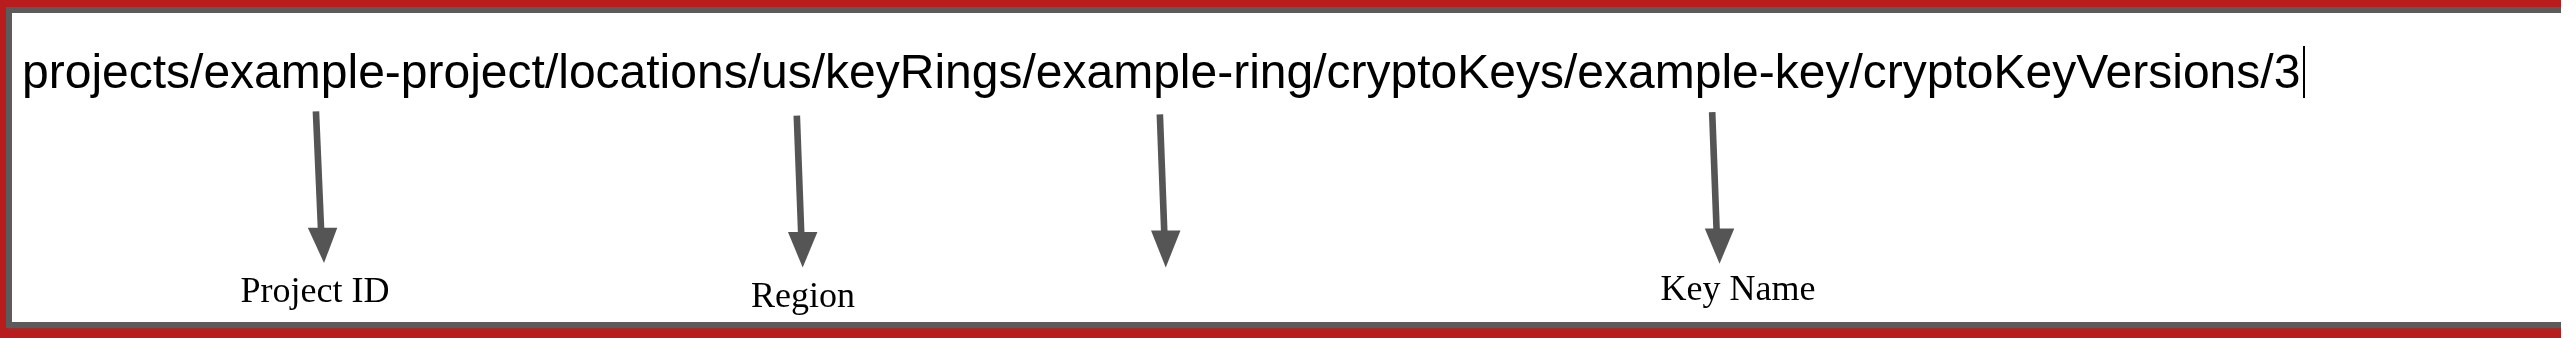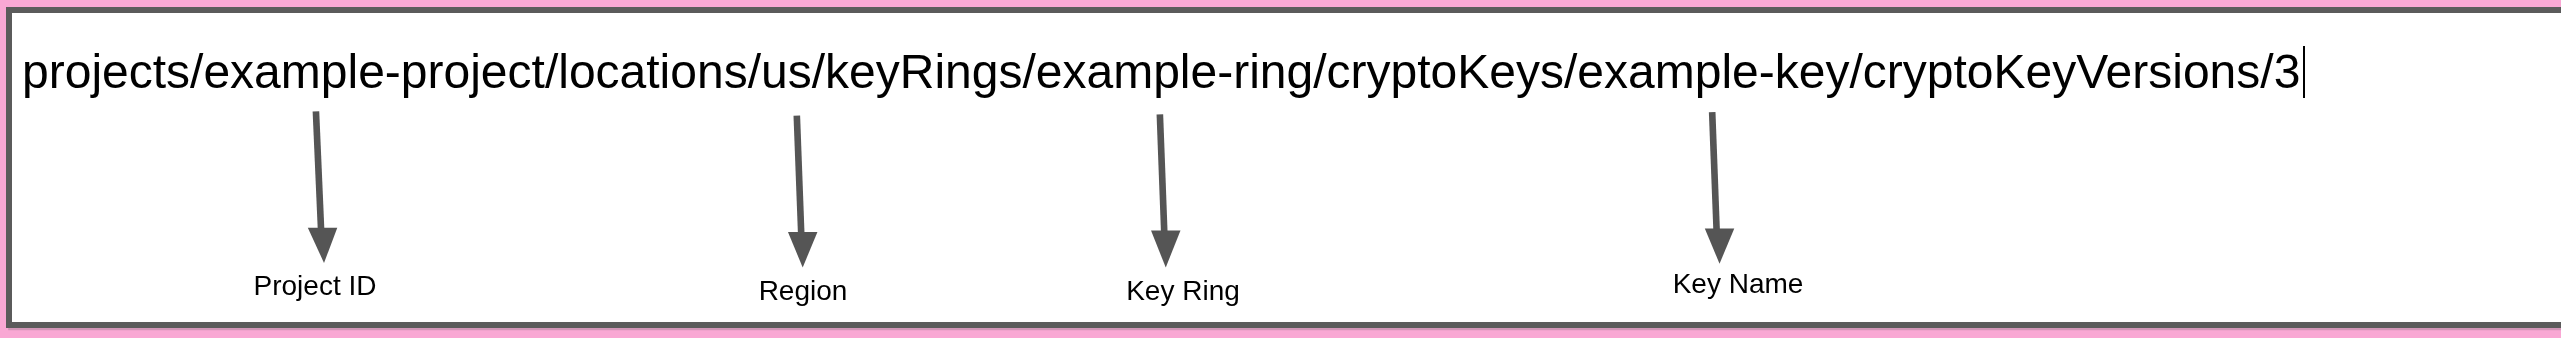--- a/index.html
+++ b/index.html
@@ -4,21 +4,21 @@
 <style>
   html, body {
     margin: 0;
     padding: 0;
     background: #ffffff;
   }
   .canvas {
     position: relative;
     width: 2561px;
     height: 339px;
-    background: #f9a8d4;
+    background: #b91c1c;
     font-family: "Liberation Sans", sans-serif;
     overflow: hidden;
   }
   .frame {
     position: absolute;
     left: 5.9px;
     top: 7.4px;
     width: 2564px;
     height: 321px;
     box-sizing: border-box;
@@ -49,24 +49,25 @@
     left: 0;
     top: 0;
     width: 2576px;
     height: 339px;
     color: var(--arrow-color, #555555);
     pointer-events: none;
   }
   .anno-label {
     position: absolute;
     transform: translateX(-50%);
-    font-size: 28px;
+    font-size: 36px;
     line-height: 1;
     color: var(--text-color, #000000);
     white-space: nowrap;
+    font-family: Liberation Serif, serif;
   }
   .anno-label.project-id { left: 315px;  top: 272px; }
   .anno-label.region     { left: 803px; top: 277px; text-align: right; }
   .anno-label.key-ring   { left: 1183px; top: 277px; }
   .anno-label.key-name   { left: 1725px; top: 270px; margin-left: 13px; }
 </style>
 </head>
 <body>
 
 <div class="canvas">
@@ -93,18 +94,17 @@
     <g stroke="currentColor" fill="currentColor">
       <line x1="2325" y1="152" x2="2331" y2="312" stroke-width="9"></line>
       <polygon points="2315,310 2355,310 2335,358" stroke="none"></polygon>
     </g>
   </svg>
 
   <div class="anno-label project-id">Project ID</div>
 
   <div class="anno-label region">Region</div>
 
-  <div class="anno-label key-ring">Key Ring</div>
 
   <div class="anno-label key-name">Key Name</div>
 
 </div>
 
 
 </body></html>

